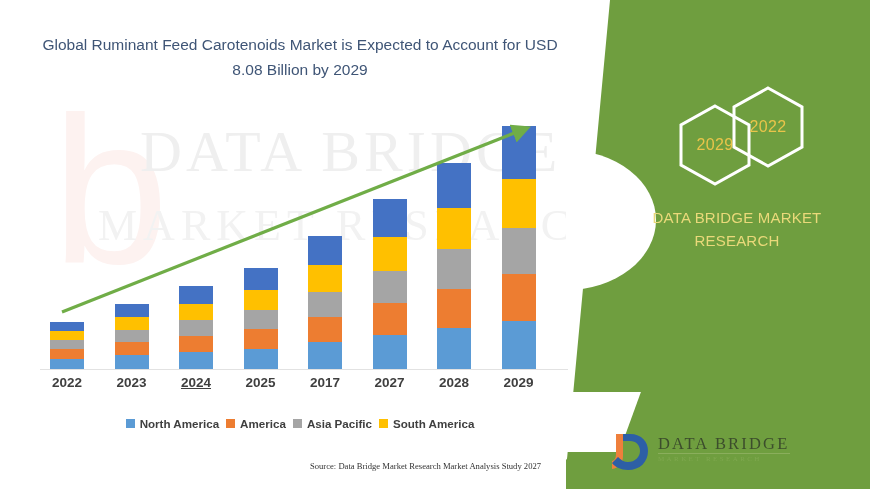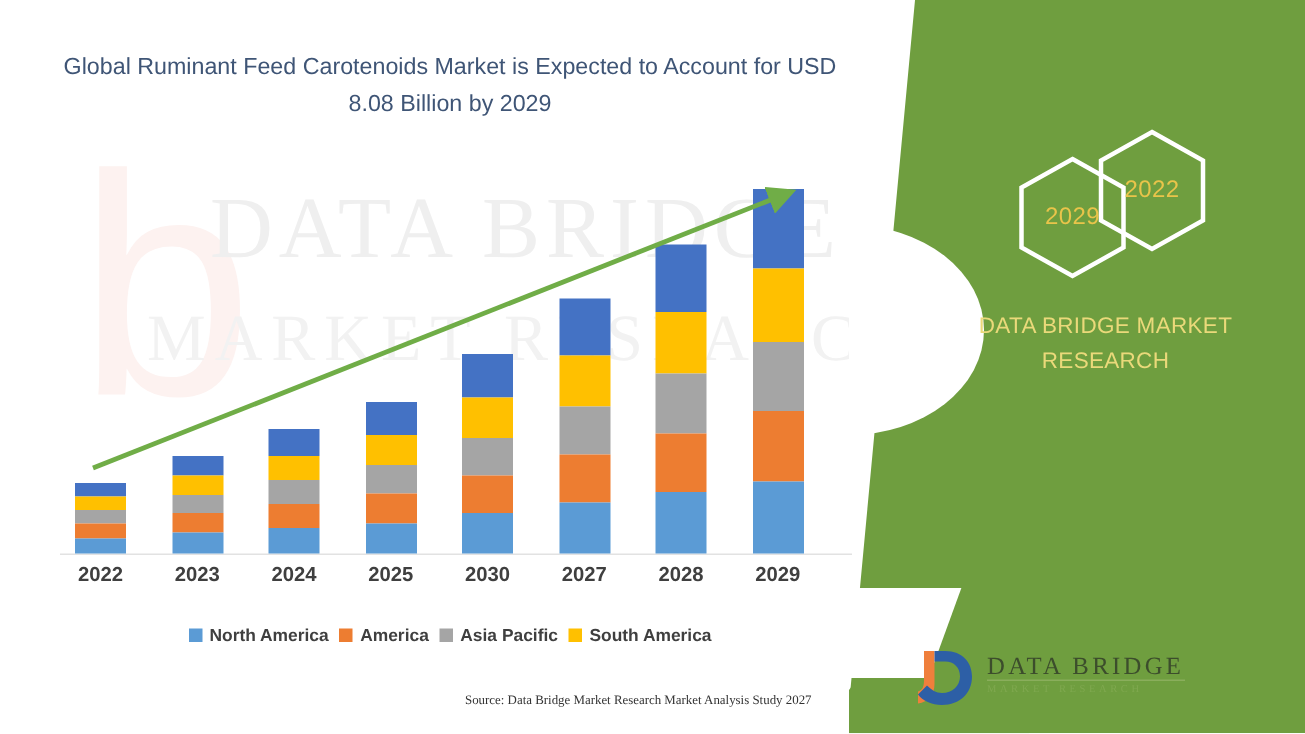--- a/index.html
+++ b/index.html
@@ -115,37 +115,37 @@
         <div class="seg" style="height: 13.7101px; background: rgb(91, 155, 213);"></div>
       </div>
       <div class="xlabel" style="left: 91.5px;">2023</div>
       <div class="bar" style="left: 179px; top: 285.794px; height: 83.2062px;">
         <div class="seg" style="height: 17.965px; background: rgb(68, 114, 196);"></div>
         <div class="seg" style="height: 16.5467px; background: rgb(255, 192, 0);"></div>
         <div class="seg" style="height: 15.6012px; background: rgb(165, 165, 165);"></div>
         <div class="seg" style="height: 16.0739px; background: rgb(237, 125, 49);"></div>
         <div class="seg" style="height: 17.0195px; background: rgb(91, 155, 213);"></div>
       </div>
-      <div class="xlabel" style="left: 156px;">2024</div>
+      <div class="xlabel" style="left: 156px; text-decoration: underline;">2024</div>
       <div class="bar" style="left: 243.5px; top: 267.829px; height: 101.171px;">
         <div class="seg" style="height: 22.2198px; background: rgb(68, 114, 196);"></div>
         <div class="seg" style="height: 20.3288px; background: rgb(255, 192, 0);"></div>
         <div class="seg" style="height: 18.9105px; background: rgb(165, 165, 165);"></div>
         <div class="seg" style="height: 19.3833px; background: rgb(237, 125, 49);"></div>
         <div class="seg" style="height: 20.3288px; background: rgb(91, 155, 213);"></div>
       </div>
       <div class="xlabel" style="left: 220.5px;">2025</div>
       <div class="bar" style="left: 308px; top: 235.681px; height: 133.319px;">
         <div class="seg" style="height: 29.3113px; background: rgb(68, 114, 196);"></div>
         <div class="seg" style="height: 26.9475px; background: rgb(255, 192, 0);"></div>
         <div class="seg" style="height: 25.0564px; background: rgb(165, 165, 165);"></div>
         <div class="seg" style="height: 25.5292px; background: rgb(237, 125, 49);"></div>
         <div class="seg" style="height: 26.4747px; background: rgb(91, 155, 213);"></div>
       </div>
-      <div class="xlabel" style="left: 285px;">2030</div>
+      <div class="xlabel" style="left: 285px;">2017</div>
       <div class="bar" style="left: 372.5px; top: 199.278px; height: 169.722px;">
         <div class="seg" style="height: 37.3482px; background: rgb(68, 114, 196);"></div>
         <div class="seg" style="height: 34.0389px; background: rgb(255, 192, 0);"></div>
         <div class="seg" style="height: 32.1479px; background: rgb(165, 165, 165);"></div>
         <div class="seg" style="height: 32.6206px; background: rgb(237, 125, 49);"></div>
         <div class="seg" style="height: 33.5661px; background: rgb(91, 155, 213);"></div>
       </div>
       <div class="xlabel" style="left: 349.5px;">2027</div>
       <div class="bar" style="left: 437px; top: 162.875px; height: 206.125px;">
         <div class="seg" style="height: 45.3852px; background: rgb(68, 114, 196);"></div>

